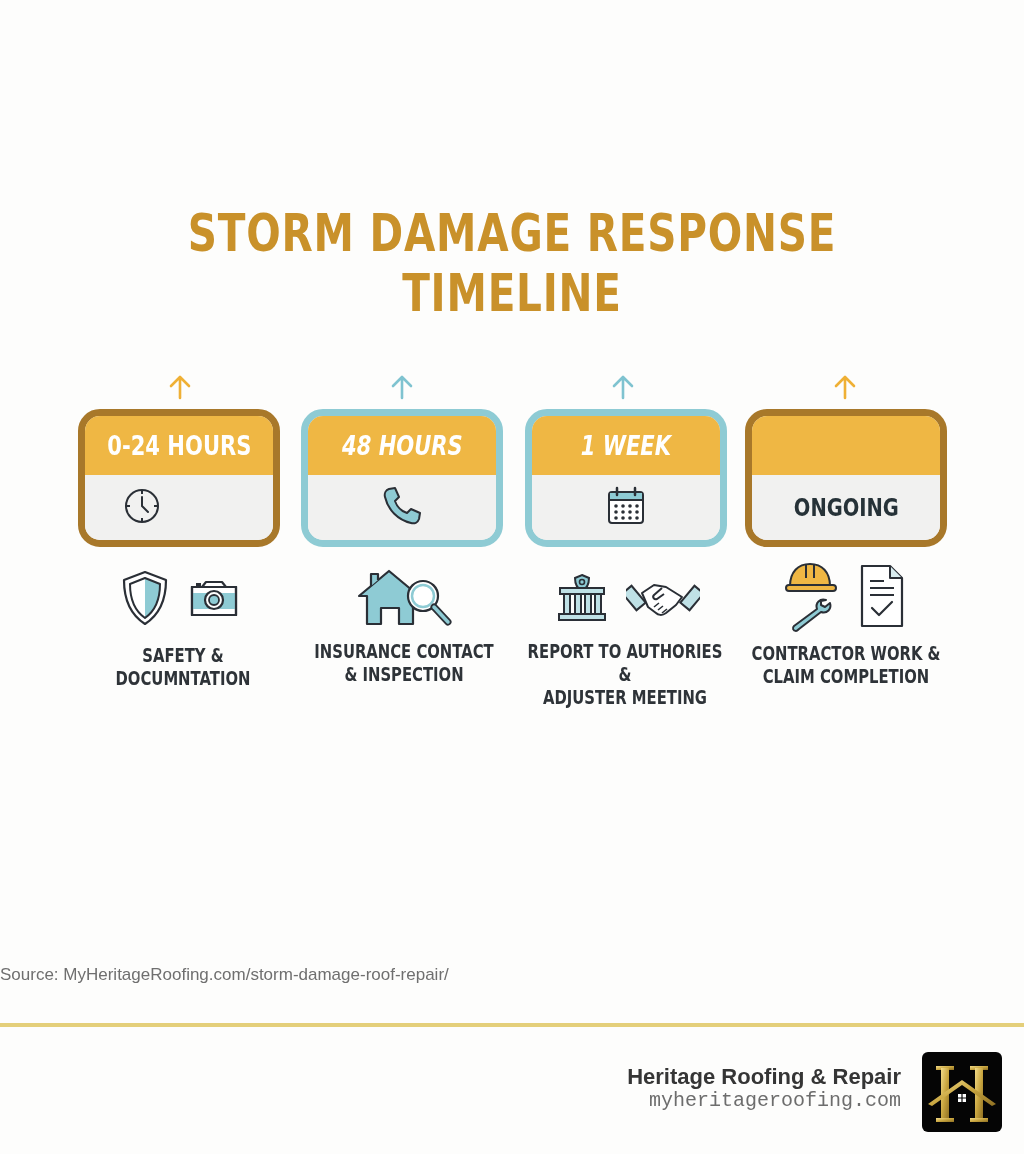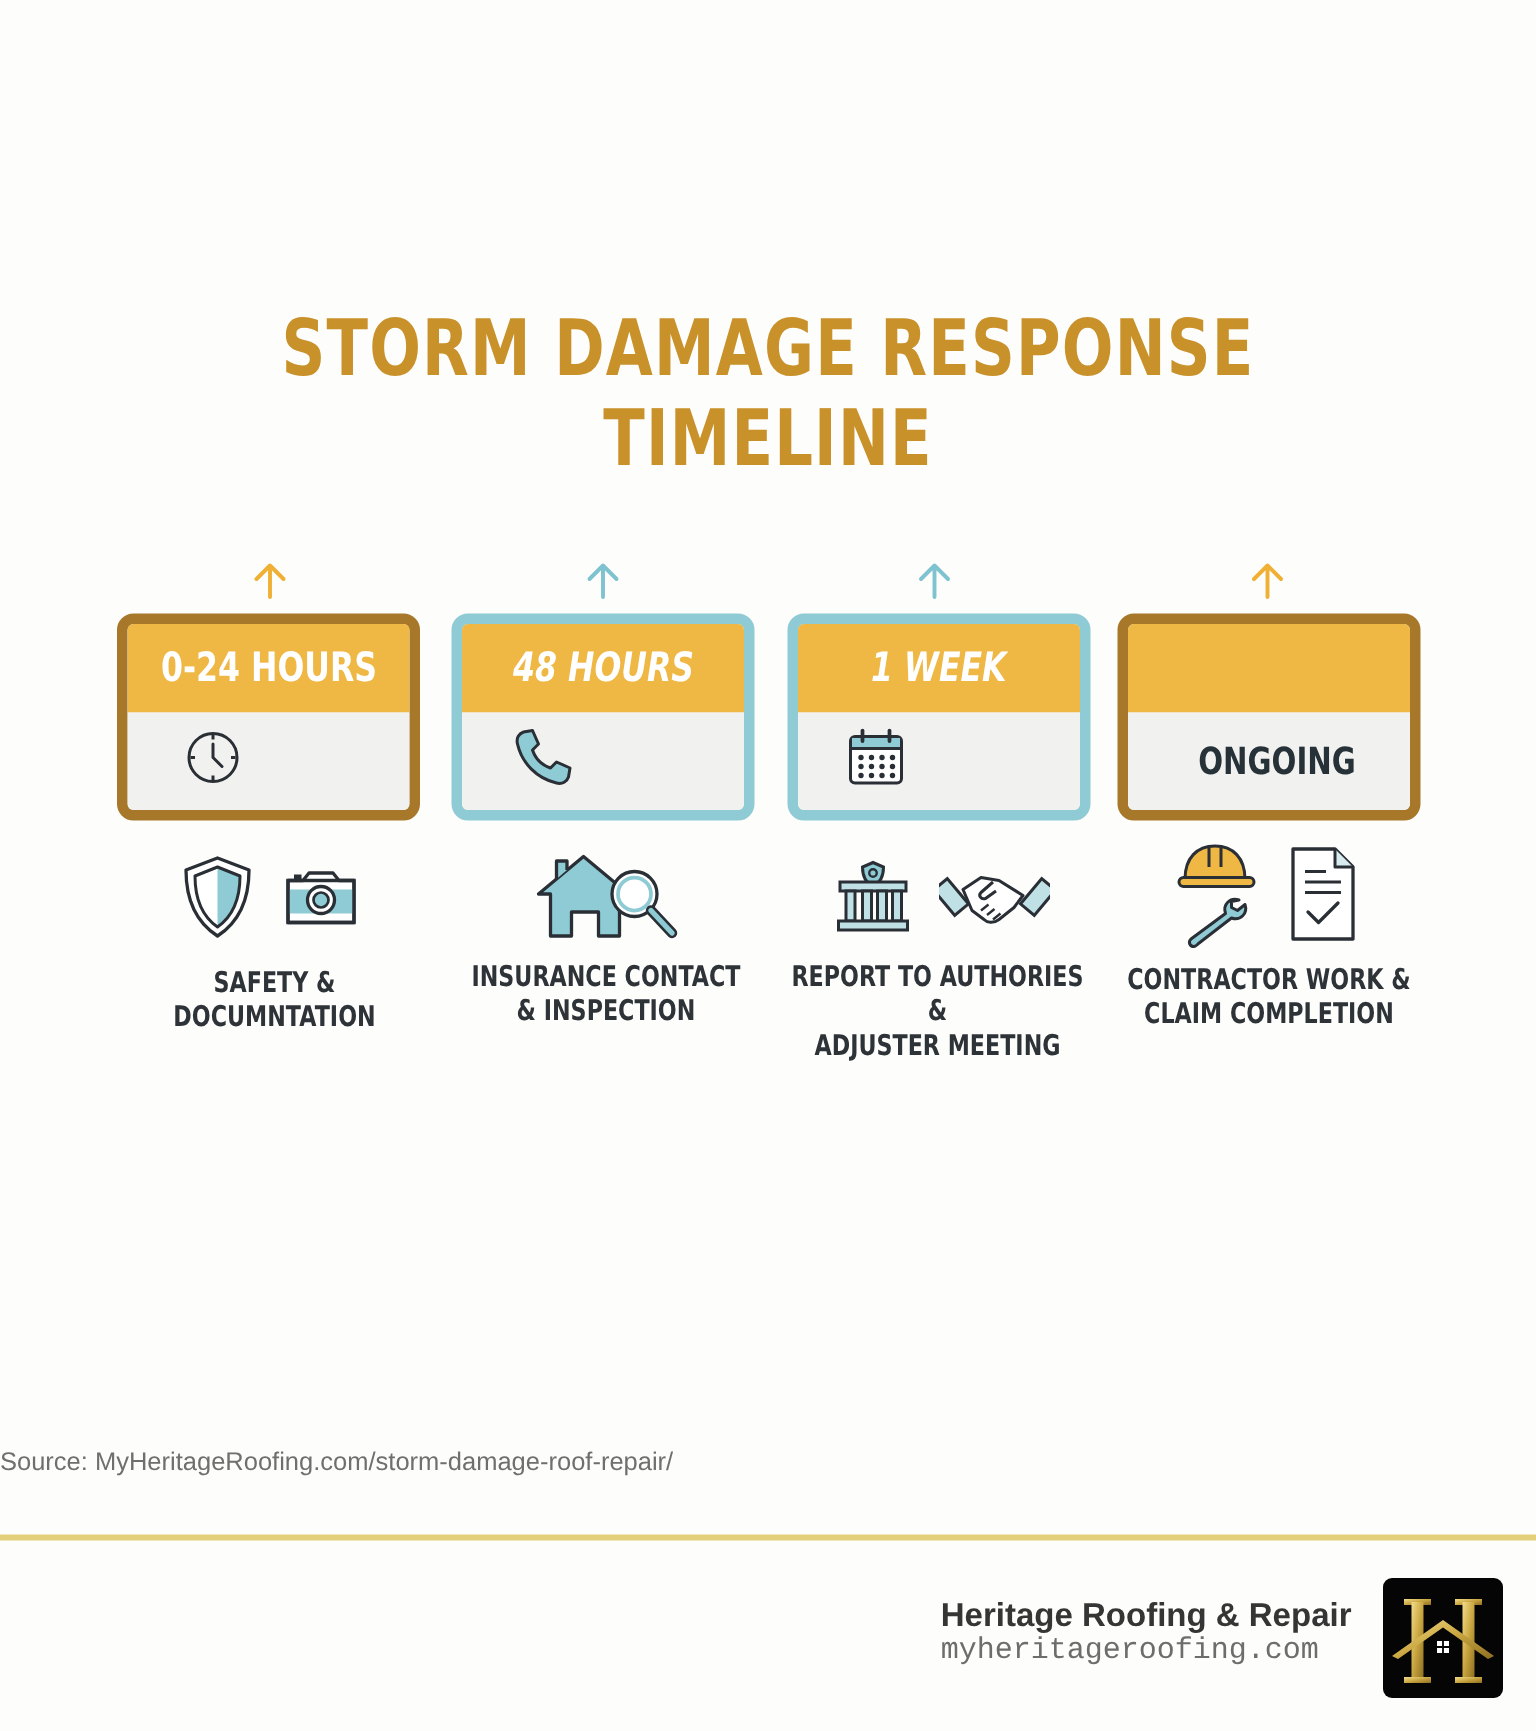--- a/index.html
+++ b/index.html
@@ -11,32 +11,32 @@
     font-family: "DejaVu Sans", sans-serif; font-weight: bold;
     font-size: 52px; letter-spacing: 1px; color: #c9912a;
     transform: scaleX(0.78); transform-origin: 50% 50%;
   }
 
   .arrow { position: absolute; top: 374px; width: 26px; height: 26px; }
   .arrow svg { width: 26px; height: 26px; display: block; }
 
   .card {
     position: absolute; top: 409px; width: 202px; height: 138px;
-    border-radius: 11px; border-width: 7px; border-style: solid;
+    border-radius: 22px; border-width: 7px; border-style: solid;
     overflow: hidden; background: #f2f2f1;
   }
   .card .top {
     height: 59px; background: #efb744; display: flex; align-items: center; justify-content: center;
   }
   .card .time-label {
     font-family: "DejaVu Sans", sans-serif; font-weight: bold; font-size: 27px; color: #ffffff;
     transform: scaleX(0.78); white-space: nowrap;
   }
   .card .bottom {
-    height: 65px; display: flex; align-items: center; justify-content: flex-start; background: #f1f1f0; padding-left: 32px;
+    height: 65px; display: flex; align-items: center; justify-content: center; background: #f1f1f0;
   }
   .card .ongoing {
     font-family: "DejaVu Sans", sans-serif; font-weight: bold; font-size: 25px; color: #263238;
     transform: scaleX(0.78); white-space: nowrap;
   }
   .border-gold { border-color: #a8782a; }
   .border-teal { border-color: #8ecbd4; font-style: italic; }
 
   .icons { position: absolute; top: 560px; height: 75px; display: flex; align-items: center; justify-content: center; gap: 18px; }
   .icons svg { display: block; }
@@ -46,21 +46,21 @@
     font-family: "DejaVu Sans", sans-serif; font-weight: bold; font-size: 19px; color: #2e3338;
     line-height: 23px; transform: scaleX(0.78); transform-origin: 50% 0;
   }
 
   .source {
     position: absolute; top: 965px; left: 0; width: 1024px; text-align: left;
     font-family: "Liberation Sans", sans-serif; font-size: 17px; color: #6f6f6f;
   }
   .rule { position: absolute; left: 0; top: 1023px; width: 1024px; height: 4px; background: #e4cf7a; }
 
-  .brand { position: absolute; right: 123px; top: 1064px; text-align: left; }
+  .brand { position: absolute; right: 123px; top: 1064px; text-align: right; }
   .brand-name { font-family: "Liberation Sans", sans-serif; font-weight: bold; font-size: 22px; color: #353535; line-height: 26px; }
   .brand-url { font-family: Liberation Mono, monospace; font-size: 20px; color: #6d6d6d; line-height: 22px; }
   .logo { position: absolute; left: 922px; top: 1052px; width: 80px; height: 80px; background: #050505; border-radius: 6px; }
   .logo svg { width: 80px; height: 80px; display: block; }
 </style>
 </head>
 <body>
 
 <div class="title">STORM DAMAGE RESPONSE TIMELINE</div>
 

